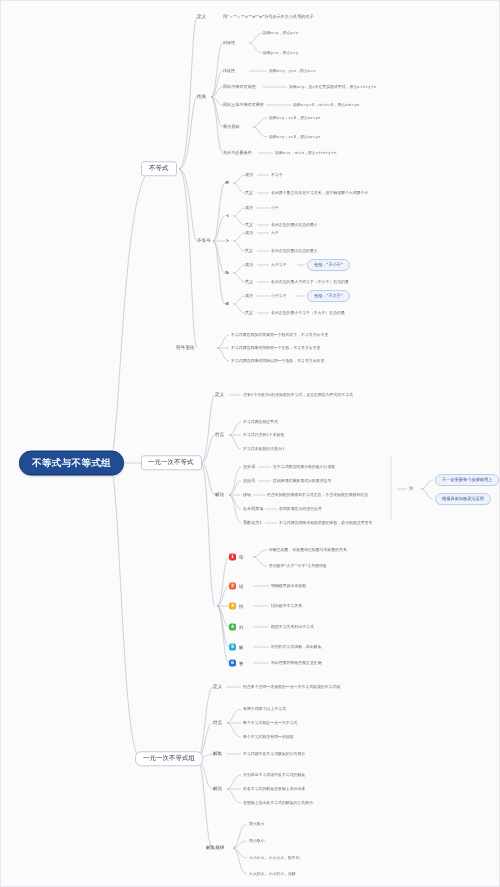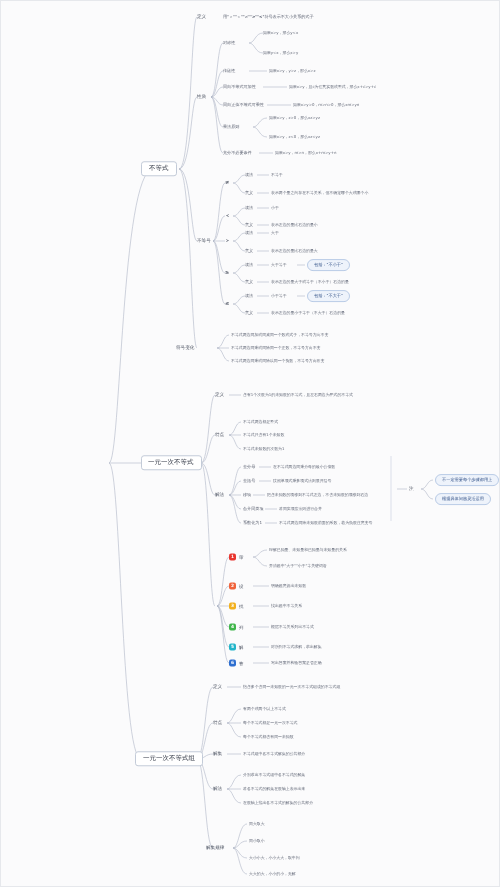--- a/index.html
+++ b/index.html
@@ -216,24 +216,25 @@
       <path d="M226,788 C232,788 232,774 240,774"></path>
       <path d="M226,788 C232,788 232,788 240,788"></path>
       <path d="M226,788 C232,788 232,802 240,802"></path>
       <path d="M232,847 C238,847 238,823 246,823"></path>
       <path d="M232,847 C238,847 238,840 246,840"></path>
       <path d="M232,847 C238,847 238,857 246,857"></path>
       <path d="M232,847 C238,847 238,873 246,873"></path>
     </g>
   </svg>
 
+  <div class="node n-root" style="left:18px;top:462px;">不等式与不等式组</div>
 
   <div class="node n-l1" style="left:140px;top:168px;">不等式</div>
   <div class="node n-l1" style="left:140px;top:462px;padding-left:6px;">一元一次不等式</div>
-  <div class="node n-l1" style="left:134px;top:758px;">一元一次不等式组</div>
+  <div class="node n-l1" style="left:134px;top:758px;border-radius:6px;">一元一次不等式组</div>
 
   <div class="node n-l2" style="left:196px;top:16px;">定义</div>
   <div class="node n-l3" style="left:222px;top:16px;">用"＞""＜""≠""≥""≤"符号表示不大小关系的式子</div>
 
   <div class="node n-l2" style="left:196px;top:96px;">性质</div>
 
   <div class="node n-l3" style="left:222px;top:42px;">对称性</div>
   <div class="node n-l4" style="left:262px;top:32px;">如果x&gt;y，那么y&lt;x</div>
   <div class="node n-l4" style="left:262px;top:52px;">如果y&lt;x，那么x&gt;y</div>
 

